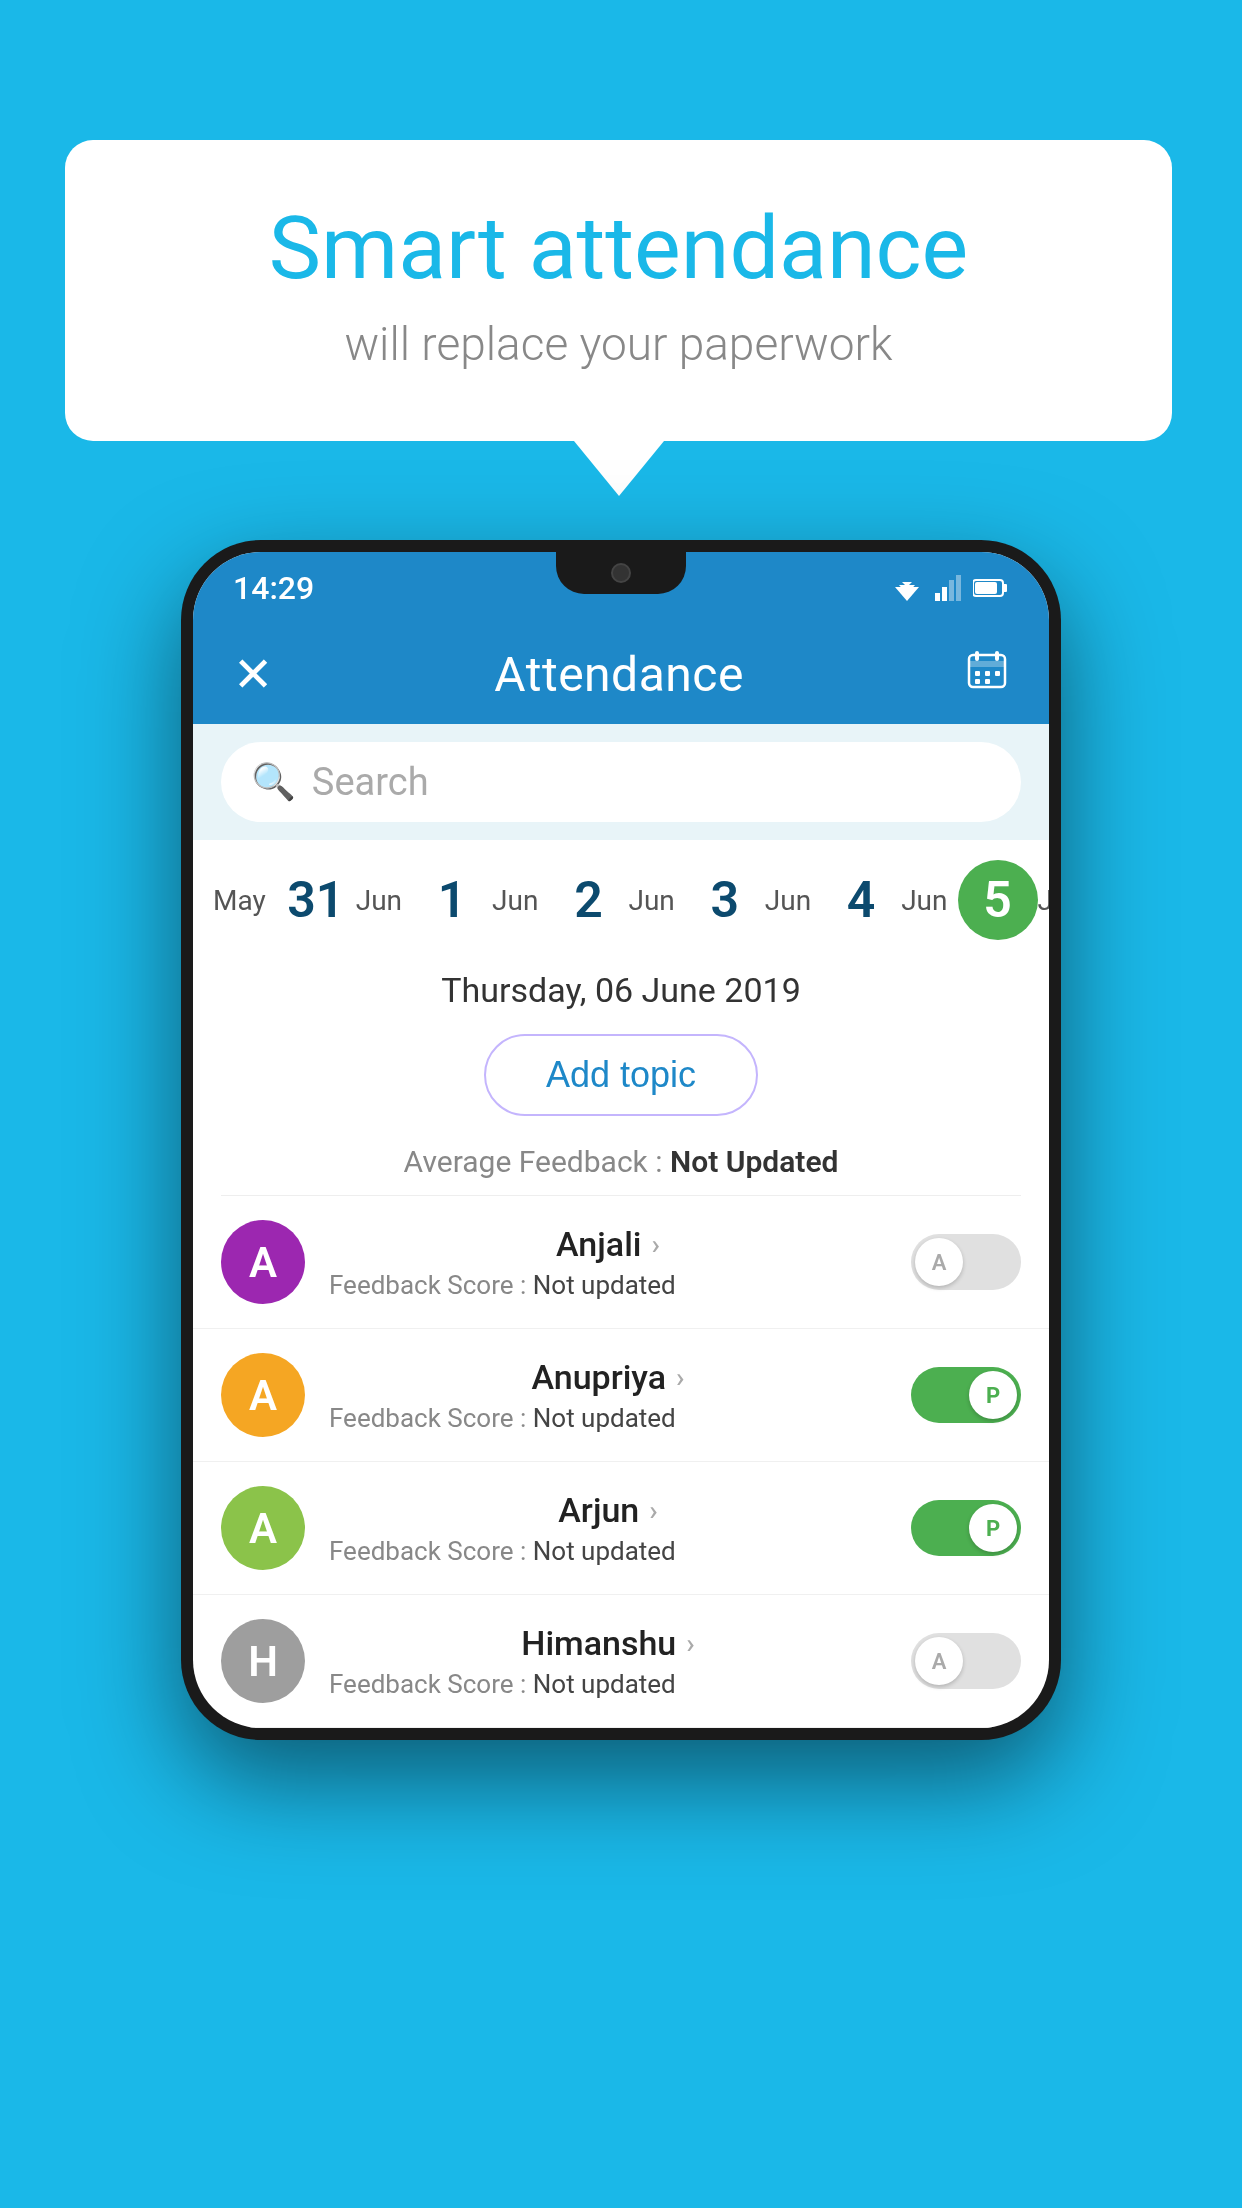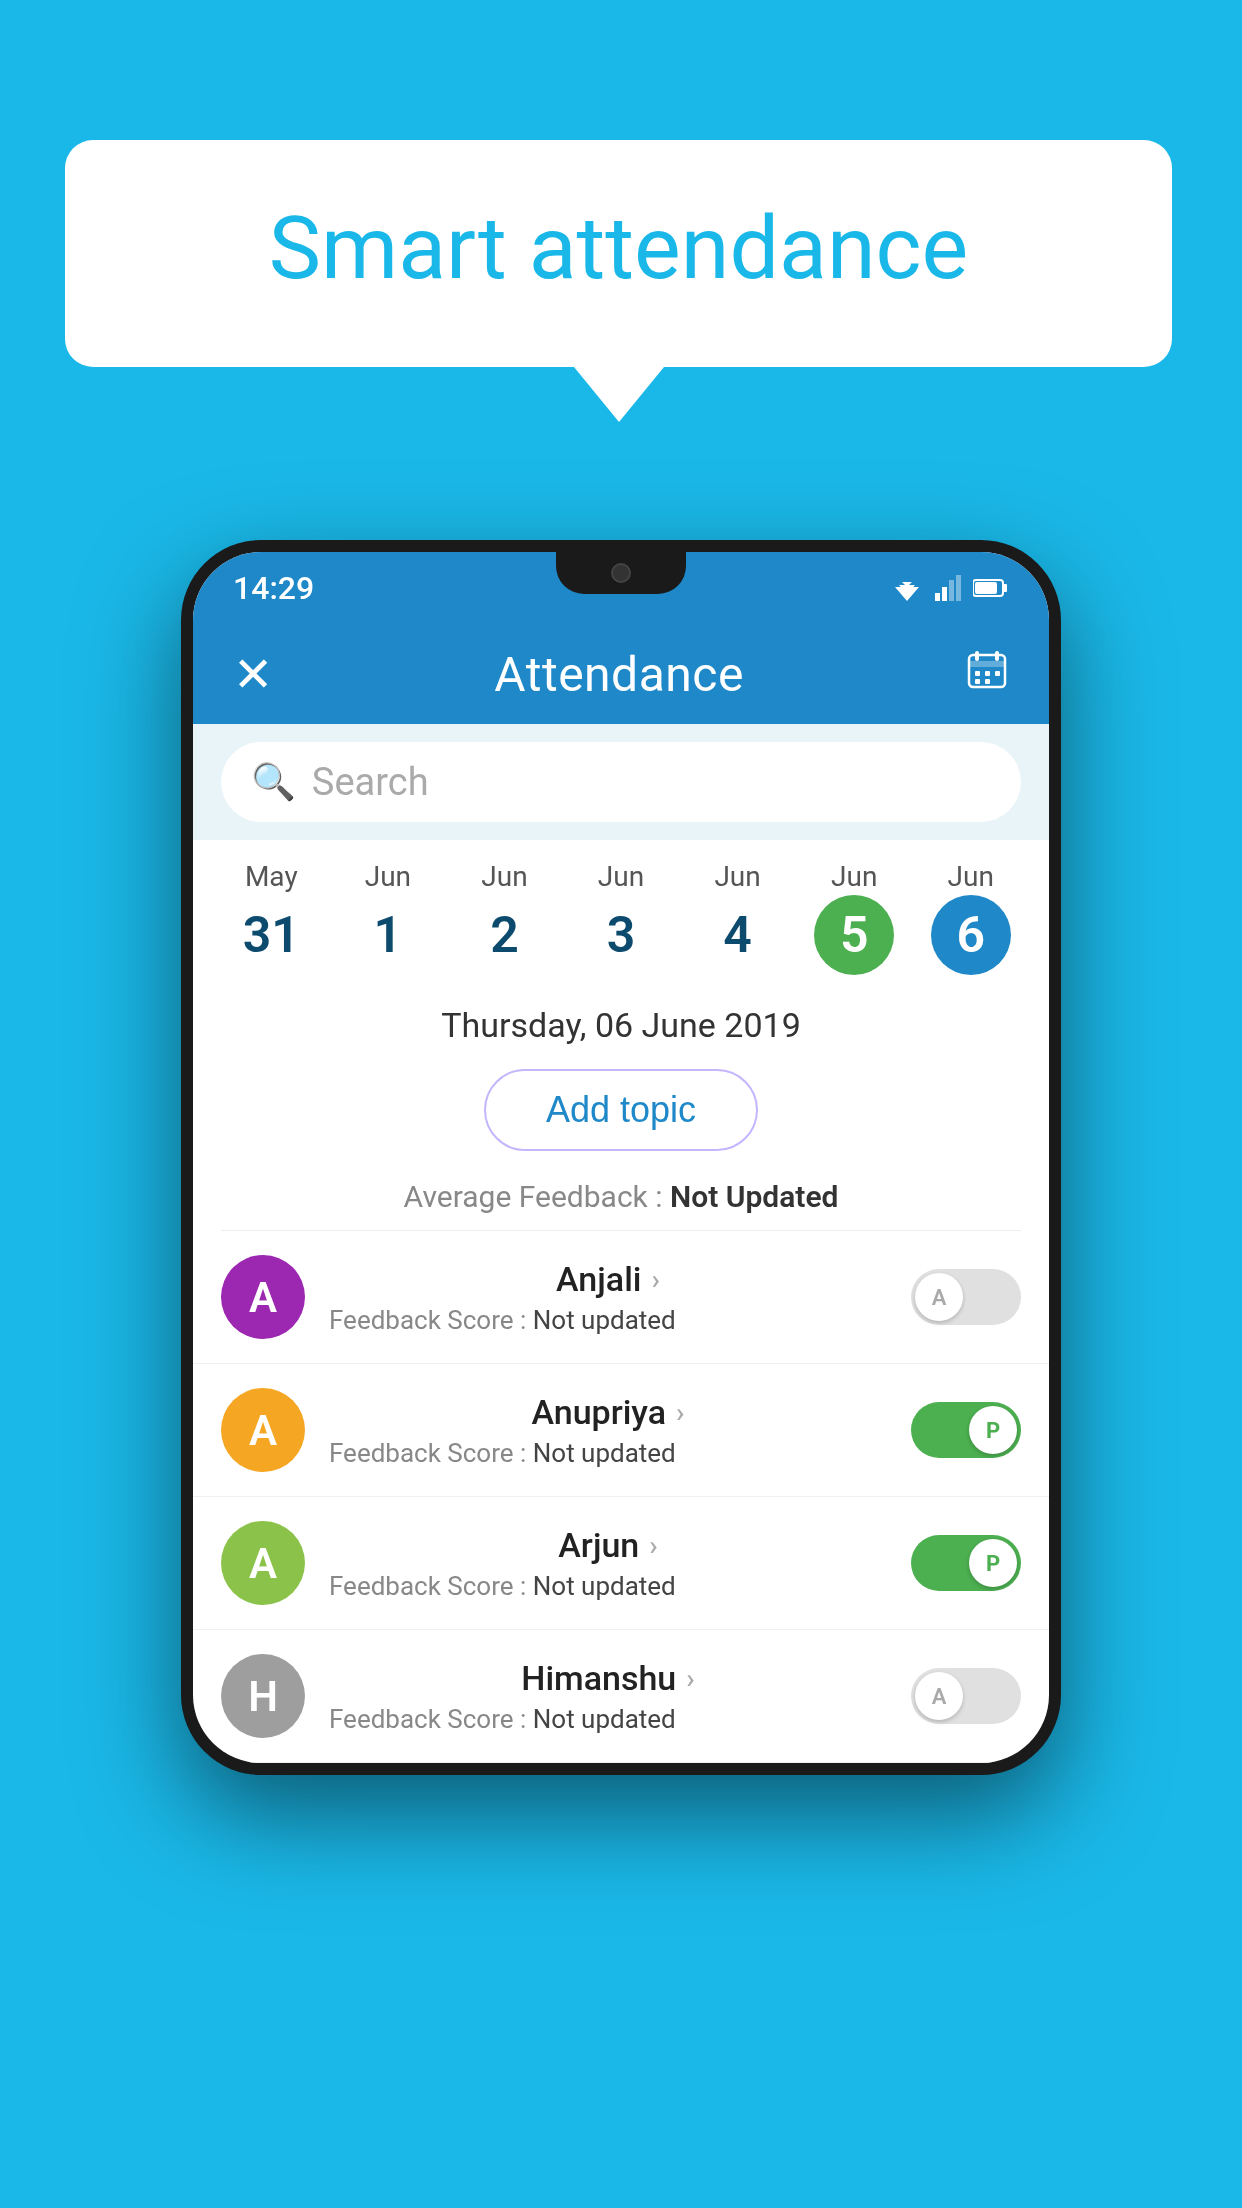--- a/index.html
+++ b/index.html
@@ -173,23 +173,23 @@
     
     .calendar-strip {
       background: white;
       padding: 20px 20px 10px;
       display: flex;
       align-items: center;
     }
     .cal-day {
       flex: 1;
       display: flex;
-      flex-direction: column;
-      align-items: center;
-      gap: 2px;
+      flex-direction: row;
+      align-items: center;
+      gap: 10px;
     }
     .cal-month {
       font-size: 28px;
       color: #555;
     }
     .cal-date {
       font-size: 50px;
       font-weight: 600;
       color: #0c4a6e;
       width: 80px;
@@ -346,20 +346,21 @@
       font-weight: 700;
       box-shadow: 0 2px 4px rgba(0,0,0,0.2);
     }
   </style>
 </head>
 <body>
 
 <div class="speech-bubble-wrapper">
   <div class="speech-bubble">
     <div class="speech-bubble-title">Smart attendance</div>
+    <div class="speech-bubble-subtitle">will replace your paperwork</div>
   </div>
   <div class="speech-bubble-tail"></div>
 </div>
 
 <div class="phone-wrapper">
   <div class="phone-frame">
 
     <div class="phone-screen">
 
       <div class="status-bar">

